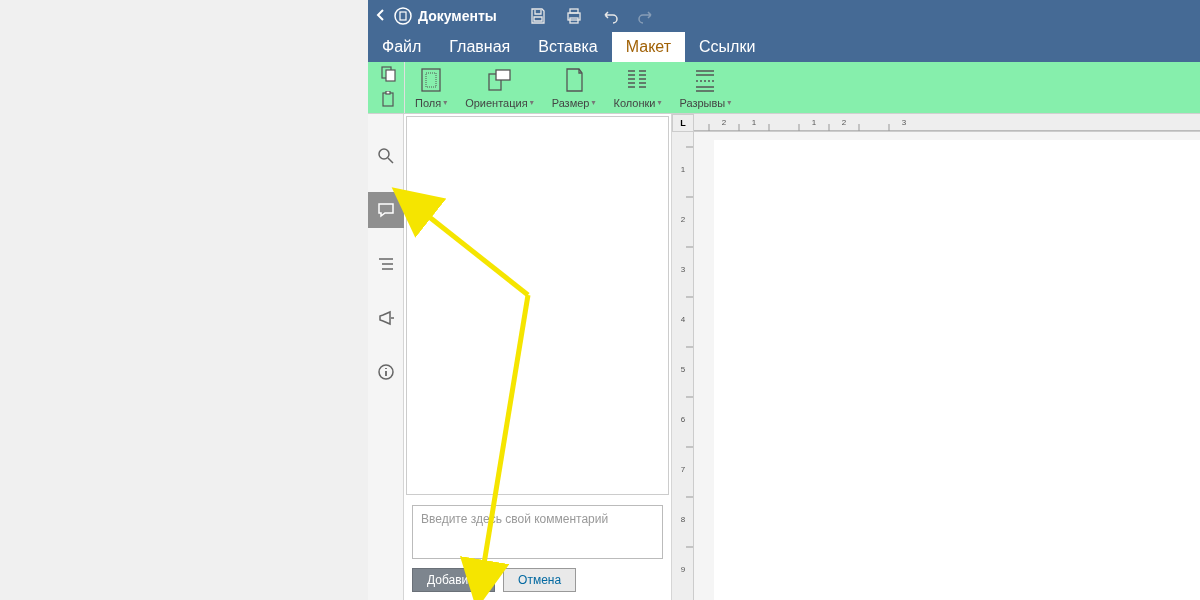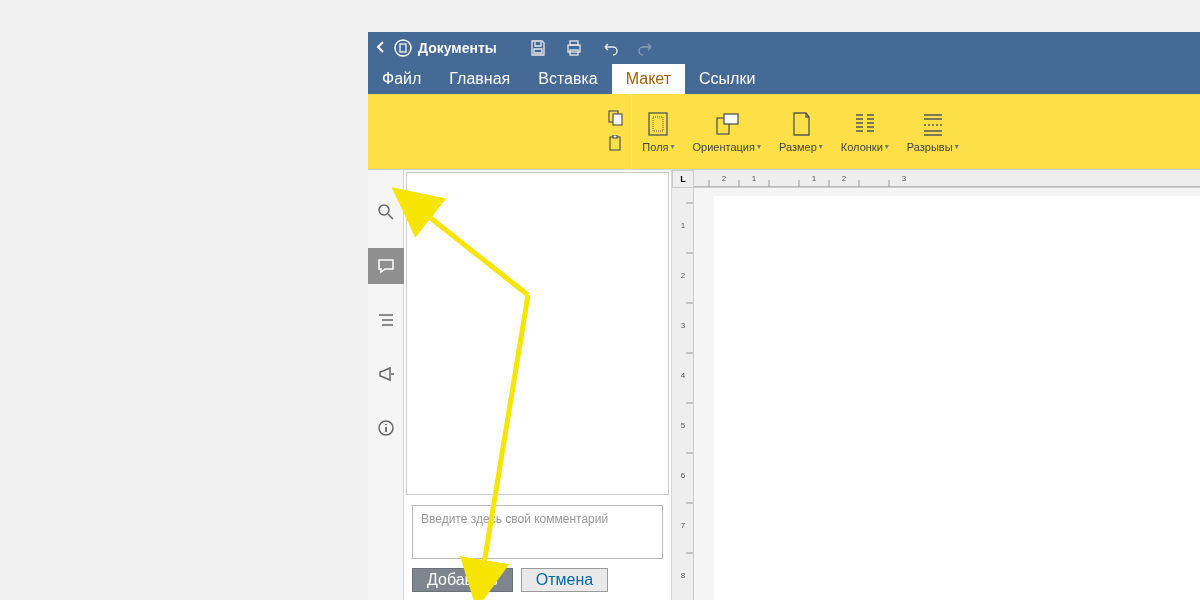--- a/index.html
+++ b/index.html
@@ -14,21 +14,20 @@
 }
 .app-window {
   position: absolute;
   left: 368px;
   top: 0;
   right: 0;
   bottom: 0;
   background: #fff;
   display: flex;
   flex-direction: column;
-  margin-top: 32px;
 }
 .titlebar {
   background: #456a95;
   height: 32px;
   display: flex;
   align-items: center;
   padding: 0 8px;
   gap: 8px;
   color: #fff;
 }
@@ -57,28 +56,27 @@
   display: flex;
   align-items: center;
   font-size: 16px;
   cursor: pointer;
 }
 .menubar .tab.active {
   background: #fff;
   color: #a16207;
 }
 .ribbon {
-  height: 76px;
-  background: #fde047;
+  height: 52px;
+  background: #86efac;
   border-bottom: 1px solid #d0d0d0;
   display: flex;
   align-items: center;
   padding: 0 6px;
   gap: 2px;
-  justify-content: center;
 }
 .ribbon-group-small {
   display: flex;
   flex-direction: column;
   gap: 6px;
   padding: 0 6px;
   border-right: 1px solid #e0e0e0;
   height: 100%;
   justify-content: center;
 }
@@ -158,21 +156,21 @@
 }
 .comment-input::placeholder { color: #999; }
 .comment-buttons {
   display: flex;
   gap: 8px;
   margin-top: 6px;
 }
 .btn {
   height: 24px;
   padding: 0 14px;
-  font-size: 16px;
+  font-size: 12px;
   border: 1px solid #999;
   cursor: pointer;
   text-align: center;
 }
 .btn-primary {
   background: #7d858e;
   color: #fff;
   border-color: #6a7078;
 }
 .btn-secondary {

